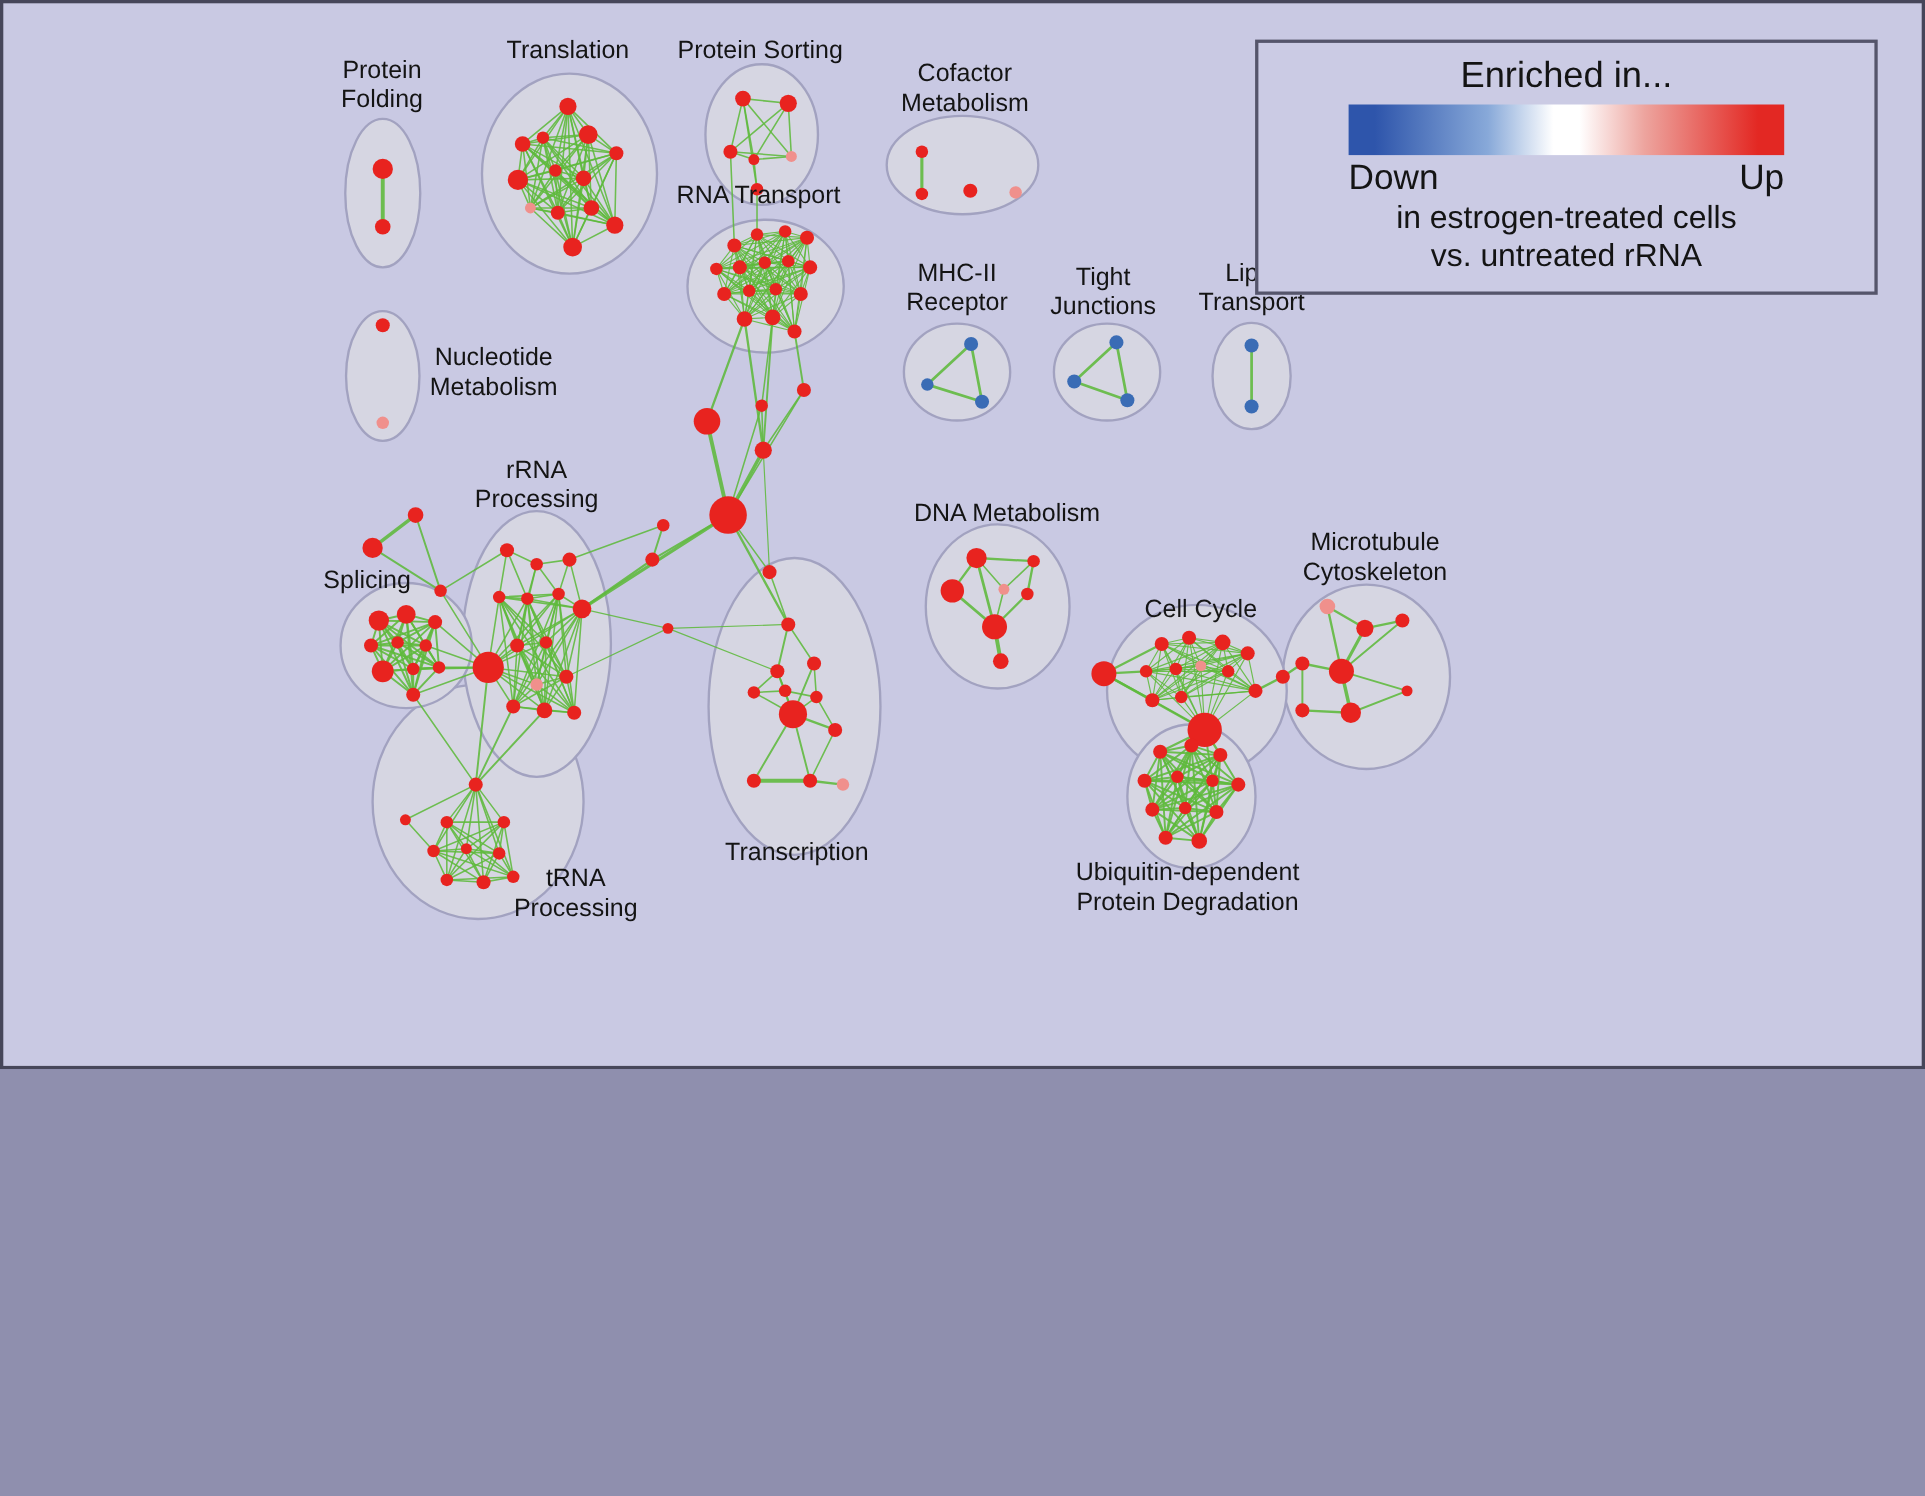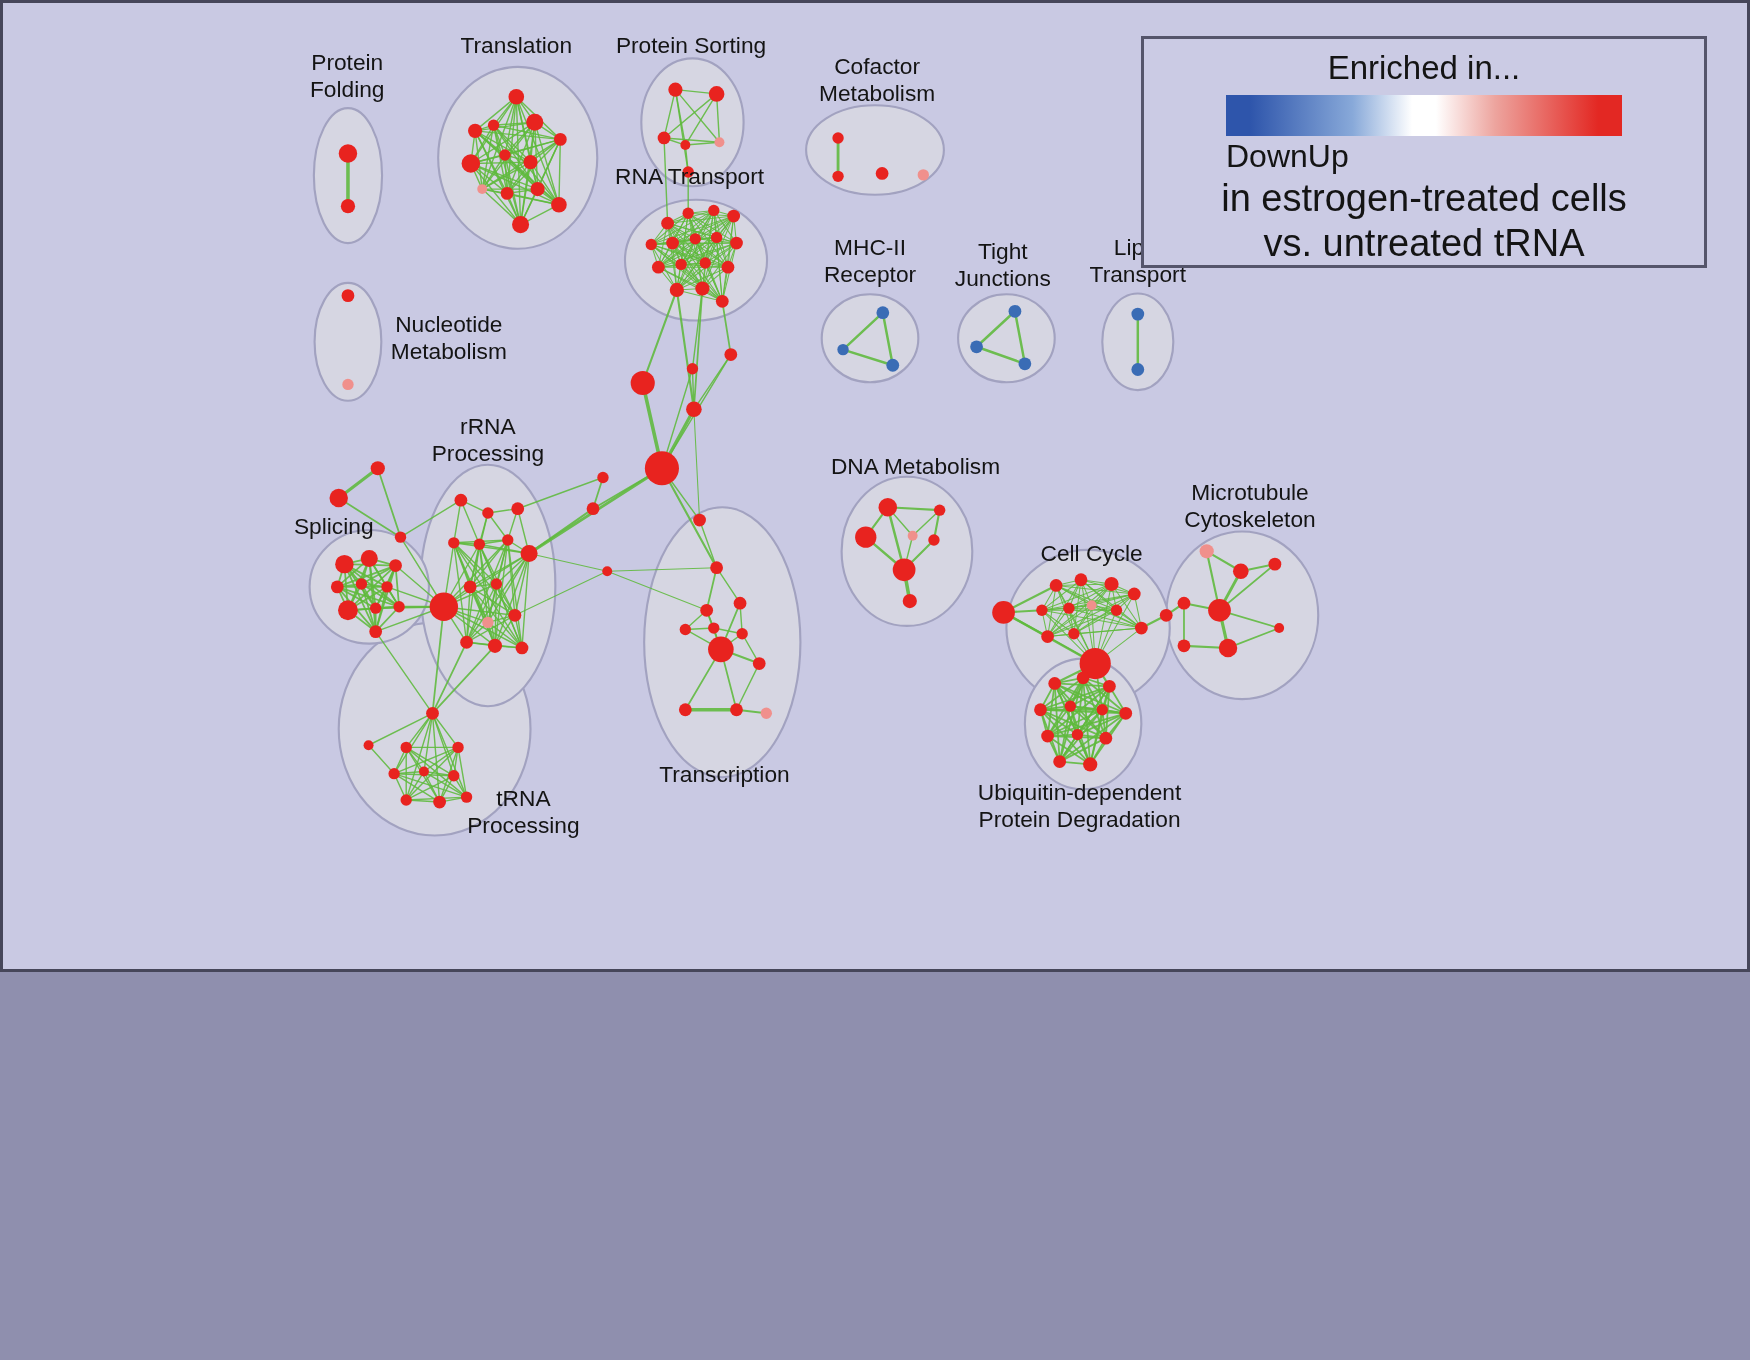--- a/index.html
+++ b/index.html
@@ -17,22 +17,22 @@
     display:flex; flex-direction:column; align-items:center; padding-top:10px;
     color:#141414;
   }
   .legend-title { font-size:33px; }
   .legend-gradient {
     width:396px; height:46px; margin-top:8px;
     background: linear-gradient(90deg,
       #2e55ab 0%, #2e55ab 6%, #88a9d9 32%, #ffffff 47%,
       #ffffff 53%, #eda49e 68%, #e32823 94%, #e32823 100%);
   }
-  .legend-downup { width:396px; display:flex; font-size:32px; margin-top:2px; }
-  .legend-sub { font-size:38px; margin-top:2px; }
+  .legend-downup { width:396px; display:flex; justify-content:space-between; font-size:32px; margin-top:2px; }
+  .legend-sub { font-size:29px; margin-top:2px; }
 </style>
 </head>
 <body>
 
 <div class="figure">
 
   <svg id="network-svg" viewBox="0 0 1750 1360">
       <g>
         <ellipse cx="133" cy="243" rx="48" ry="95" fill="#d6d6e2" stroke="#a2a2c0" stroke-width="3"></ellipse>
         <ellipse cx="372" cy="218" rx="112" ry="128" fill="#d6d6e2" stroke="#a2a2c0" stroke-width="3"></ellipse>
@@ -838,16 +838,16 @@
     </svg>
 
   <div class="legend">
     <div class="legend-title">Enriched in...</div>
     <div class="legend-gradient"></div>
     <div class="legend-downup">
       <span>Down</span>
       <span>Up</span>
     </div>
     <div class="legend-sub">in estrogen-treated cells</div>
-    <div class="legend-sub">vs. untreated tRNA</div>
+    <div class="legend-sub">vs. untreated rRNA</div>
   </div>
 
 </div>
 
 </body></html>

